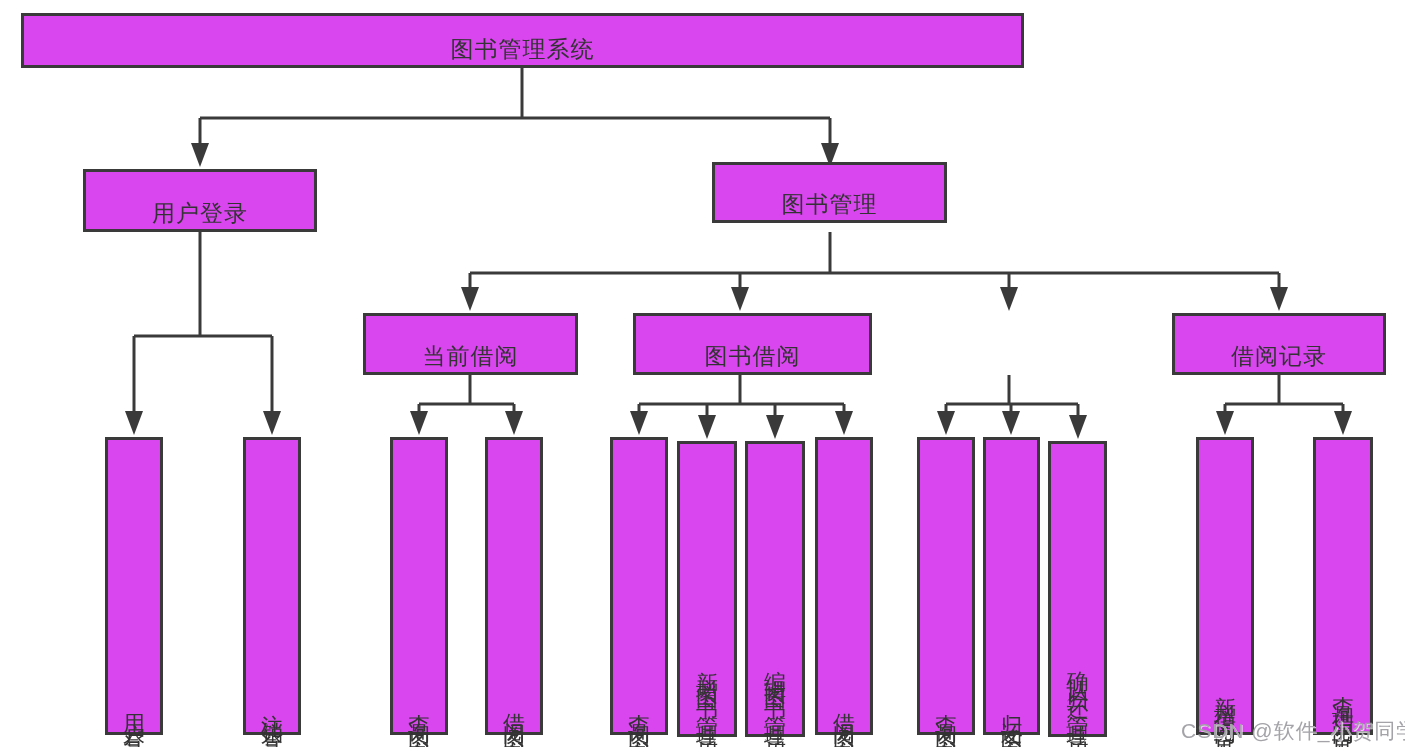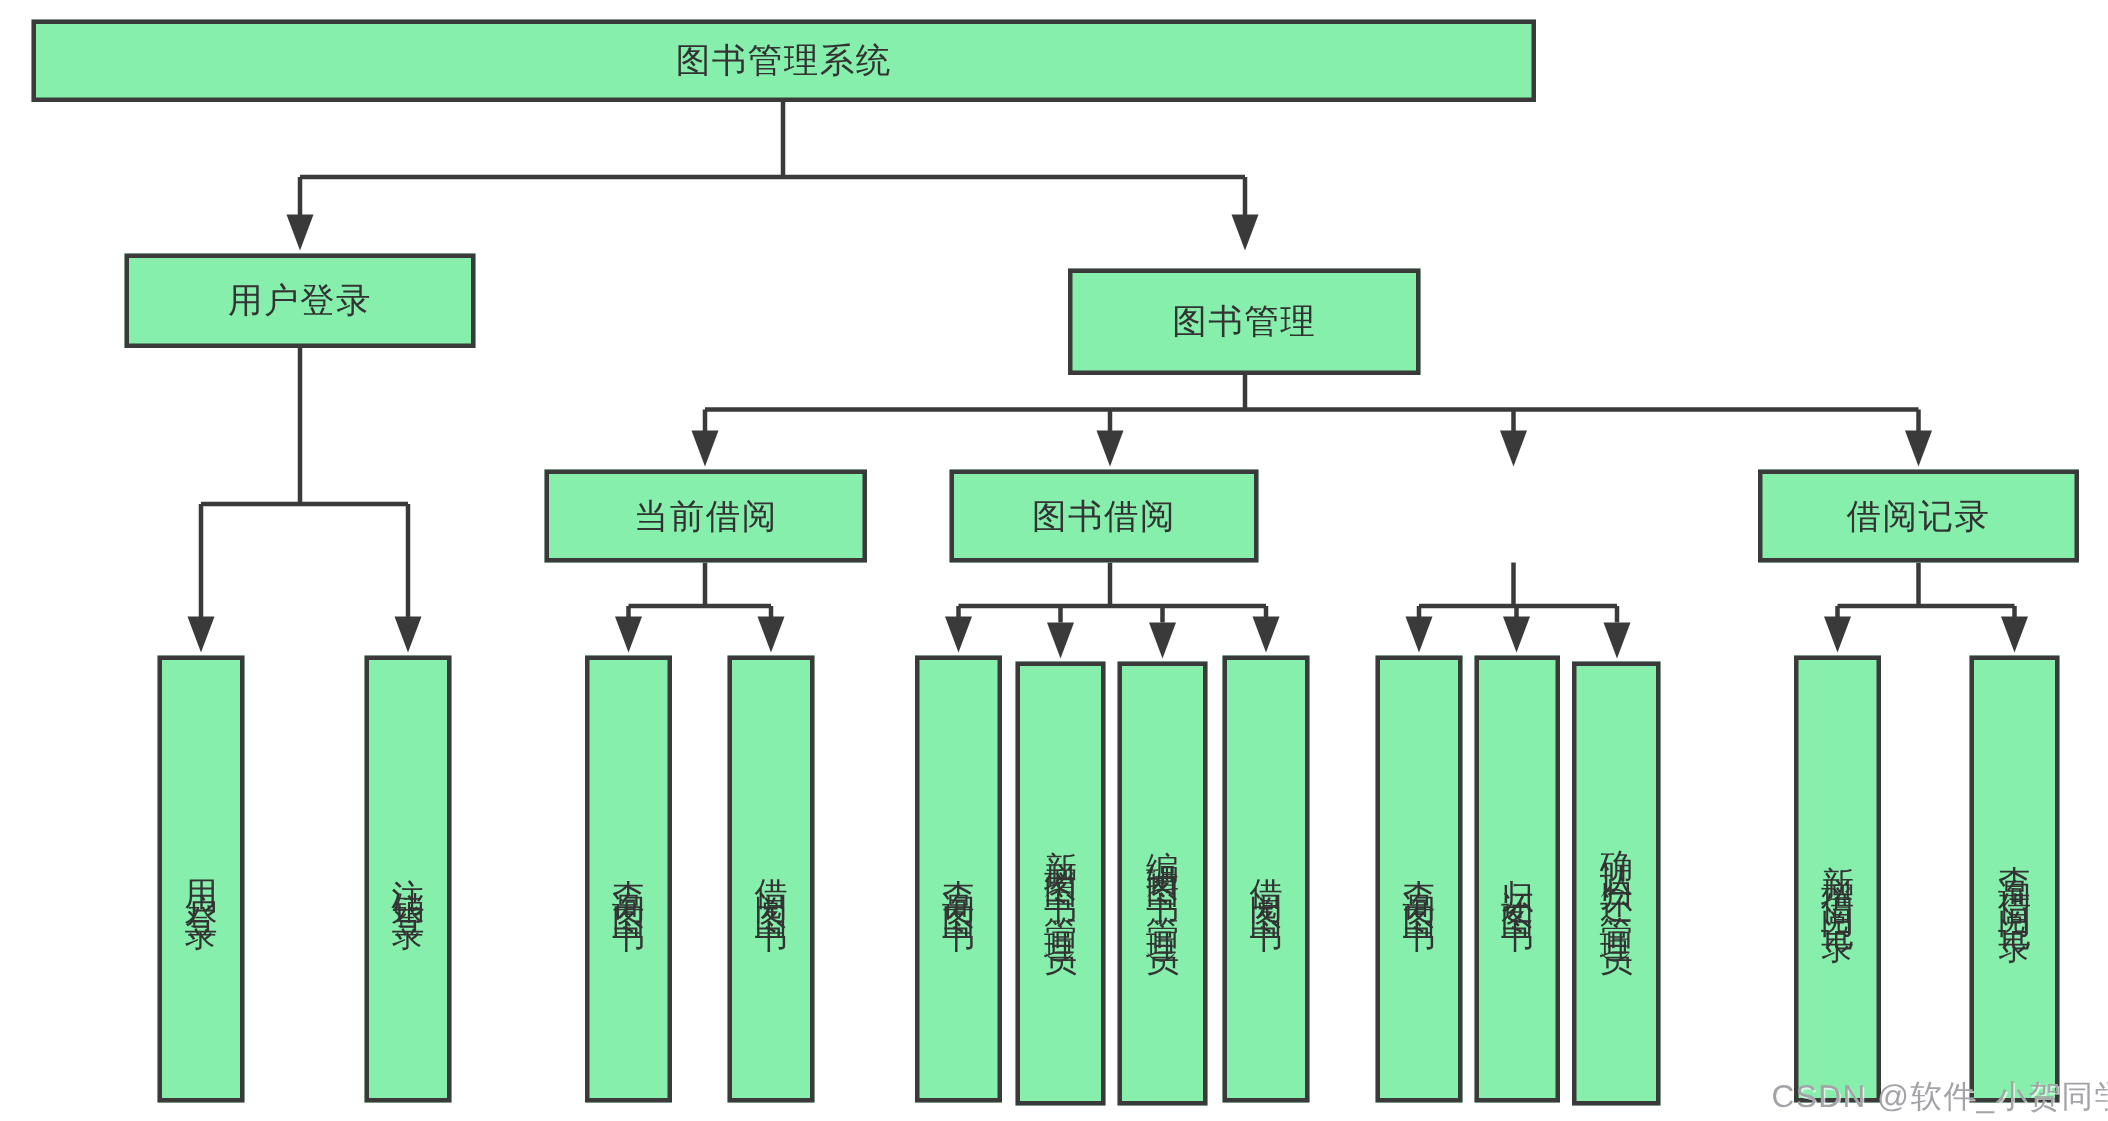--- a/index.html
+++ b/index.html
@@ -33,23 +33,23 @@
     fill:none;
   }
   .wires .ah{
     fill:var(--line);
     stroke:none;
   }
   .node{
     position:absolute;
     box-sizing:border-box;
     border:3px solid var(--box_border);
-    background:#86efac;
+    background:#d946ef;
     display:flex;
-    align-items:center;
+    align-items:flex-end;
     justify-content:center;
     color:var(--text);
   }
   .hlabel{
     font-size:23px;
     letter-spacing:1px;
     white-space:nowrap;
   }
   .vlabel{
     writing-mode:vertical-rl;
@@ -152,28 +152,28 @@
     </g>
   </svg>
 
   <div class="node" style="left:21px;top:13px;width:1003px;height:55px;">
     <span class="hlabel">图书管理系统</span>
   </div>
 
   <div class="node" style="left:83px;top:169px;width:234px;height:63px;">
     <span class="hlabel">用户登录</span>
   </div>
-  <div class="node" style="left:712px;top:179px;width:235px;height:71px;">
+  <div class="node" style="left:712px;top:162px;width:235px;height:61px;">
     <span class="hlabel">图书管理</span>
   </div>
 
   <div class="node" style="left:363px;top:313px;width:215px;height:62px;">
     <span class="hlabel">当前借阅</span>
   </div>
-  <div class="node" style="left:633px;top:313px;width:206px;height:62px;">
+  <div class="node" style="left:633px;top:313px;width:239px;height:62px;">
     <span class="hlabel">图书借阅</span>
   </div>
   <div class="node" style="left:1172px;top:313px;width:214px;height:62px;">
     <span class="hlabel">借阅记录</span>
   </div>
 
   <div class="node" style="left:105px;top:437px;width:58px;height:298px;">
     <span class="vlabel">用户登录</span>
   </div>
   <div class="node" style="left:243px;top:437px;width:58px;height:298px;">

